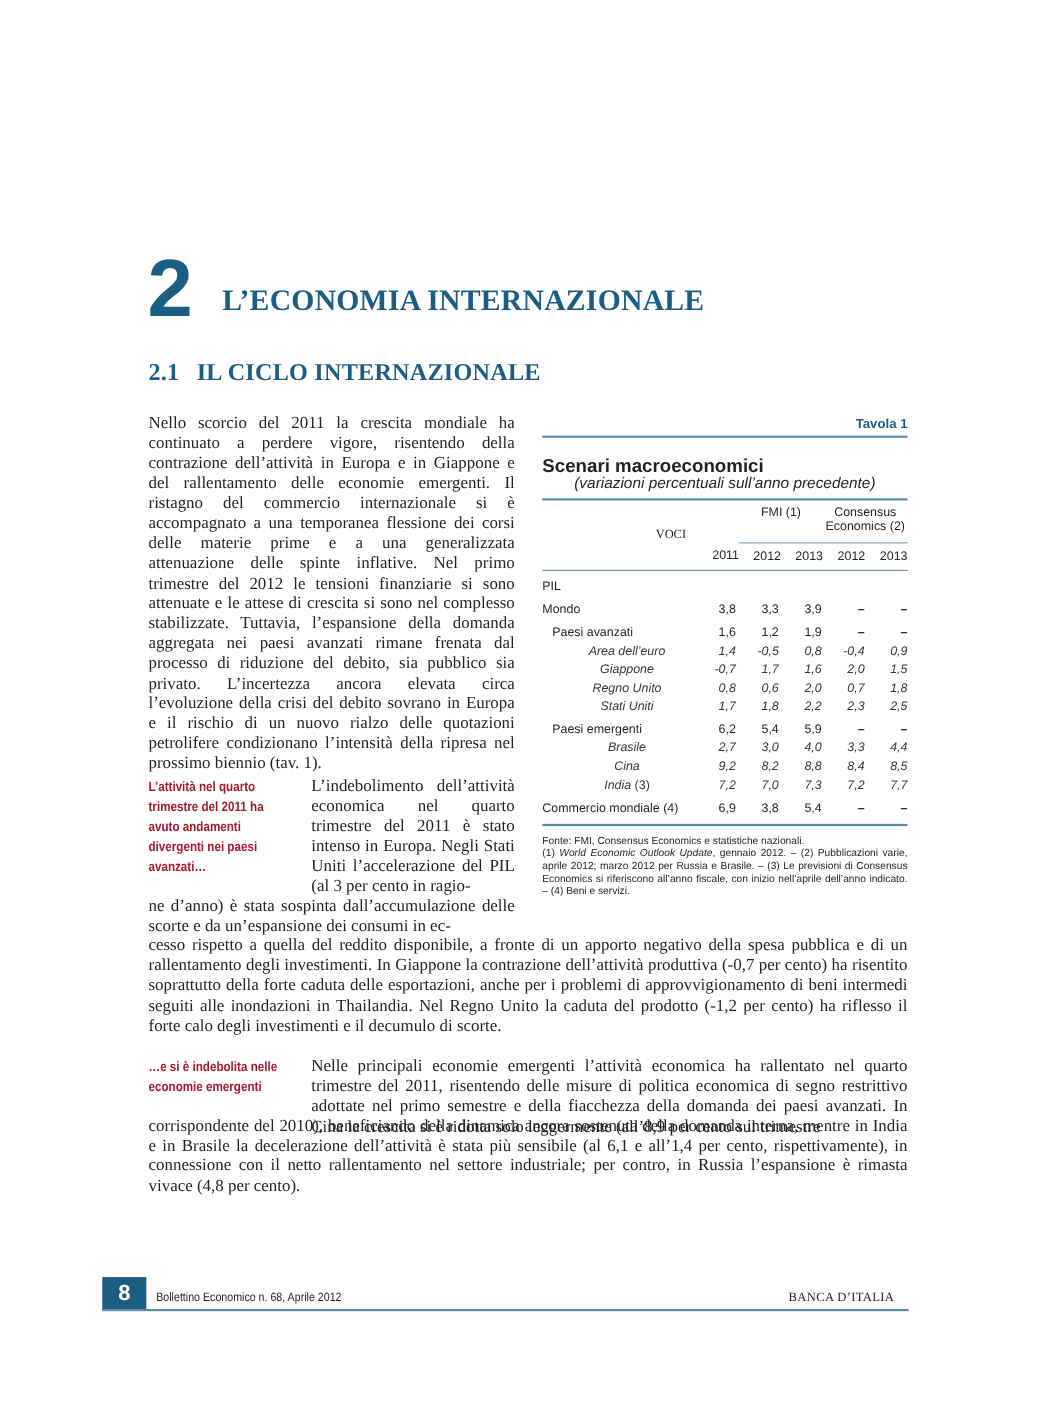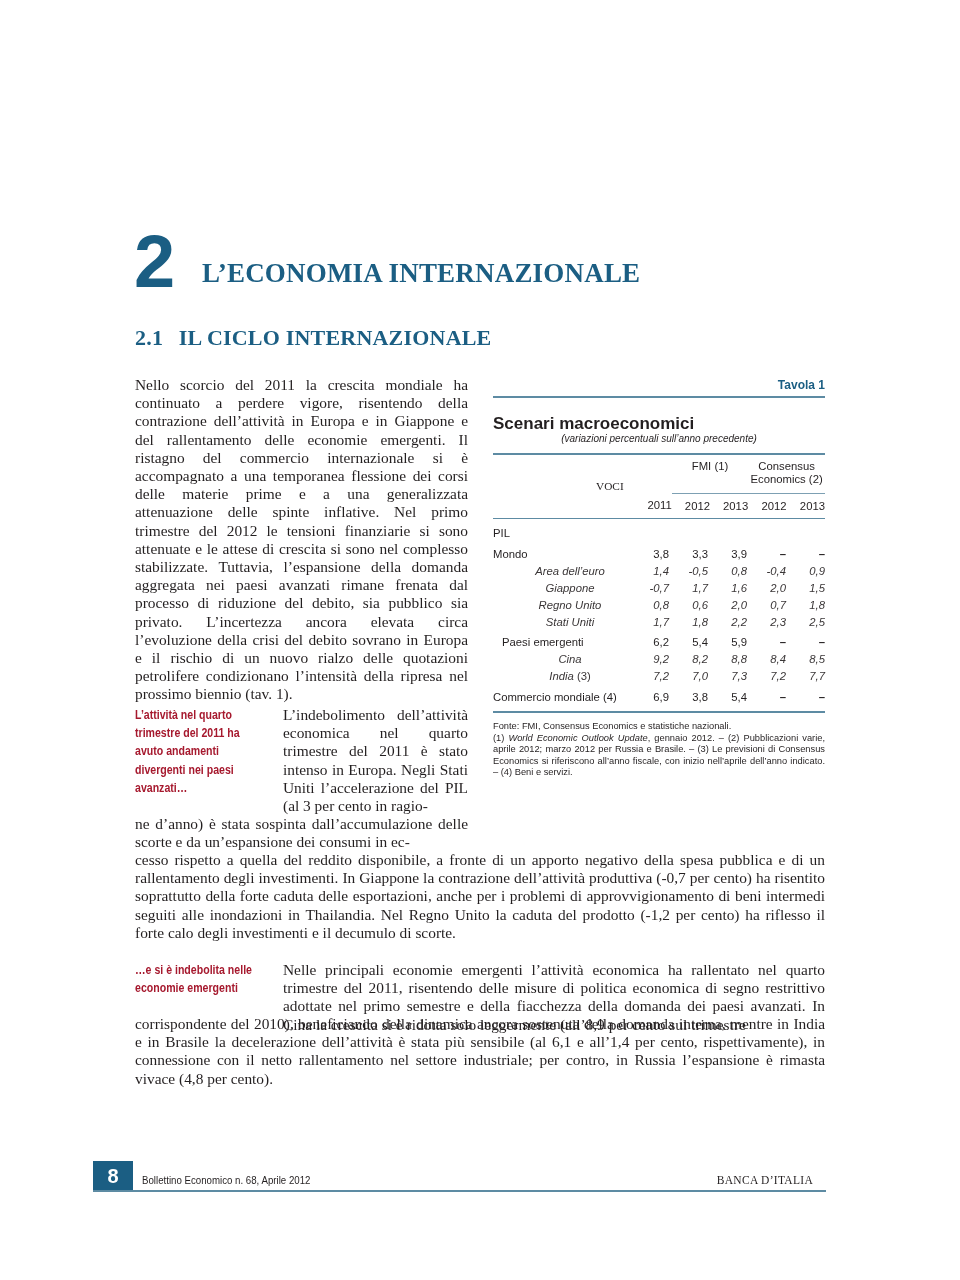--- a/index.html
+++ b/index.html
@@ -22,21 +22,21 @@
   #para-2-wide { position: absolute; left: 135px; top: 851px; width: 690px; }
 
   #para-3-indent { position: absolute; left: 283px; top: 961px; width: 542px; }
   #para-3-full { position: absolute; left: 135px; top: 1015px; width: 690px; }
 
   
   #table-box { position: absolute; left: 493px; top: 377px; width: 332px; font-family: "Liberation Sans", sans-serif; color: #231f20; }
   #table-label { text-align: right; font-size: 12px; font-weight: bold; color: #1b5e83; line-height: 16px; }
   .rule-thick { height: 2px; background: #5d8ba3; margin-top: 3px; }
   #table-title { text-align: left; font-size: 17px; font-weight: bold; margin-top: 18px; line-height: 16px; }
-  #table-subtitle { text-align: center; font-size: 10px; font-style: italic; line-height: 14px; margin-bottom: 7px; }
+  #table-subtitle { text-align: center; font-size: 14px; font-style: italic; line-height: 14px; margin-bottom: 7px; }
   table.macro { width: 100%; border-collapse: collapse; font-size: 11.3px; }
   table.macro td, table.macro th { padding: 0; font-weight: normal; }
   .hdr-row th { height: 16px; }
   .voci-cell { text-align: right; width: 137px; vertical-align: middle; font-size: 11.3px; padding-right: 10px !important; font-family: Liberation Serif, serif; }
   .group-head { text-align: center; vertical-align: top; line-height: 13px; padding-top: 5px !important; }
   .group-rule td { height: 7px; border-bottom: 1px solid #7da0b3; }
   .year-cell { text-align: right; height: 24px; vertical-align: middle; }
   .num-col { width: 39px; text-align: right; }
   .data-row td { height: 16.9px; line-height: 16.9px; }
   .label-cell { text-align: left; white-space: nowrap; }
@@ -111,20 +111,28 @@
       </tr>
     <tr class="data-row">
           <td class="label-cell lvl0" style="padding-top: 4px;"><span>Mondo</span></td>
           <td class="num-col bold-val" style="padding-top: 4px;">3,8</td>
           <td class="num-col bold-val" style="padding-top: 4px;">3,3</td>
           <td class="num-col bold-val" style="padding-top: 4px;">3,9</td>
           <td class="num-col bold-val" style="font-weight: bold; padding-top: 4px;">–</td>
           <td class="num-col bold-val" style="font-weight: bold; padding-top: 4px;">–</td>
         </tr>
         <tr class="data-row">
+          <td class="label-cell lvl1" style="padding-top: 4px;"><span>Paesi avanzati</span></td>
+          <td class="num-col bold-val" style="padding-top: 4px;">1,6</td>
+          <td class="num-col bold-val" style="padding-top: 4px;">1,2</td>
+          <td class="num-col bold-val" style="padding-top: 4px;">1,9</td>
+          <td class="num-col bold-val" style="font-weight: bold; padding-top: 4px;">–</td>
+          <td class="num-col bold-val" style="font-weight: bold; padding-top: 4px;">–</td>
+        </tr>
+        <tr class="data-row">
           <td class="label-cell lvl2"><span>Area dell’euro</span></td>
           <td class="num-col lvl2-val">1,4</td>
           <td class="num-col lvl2-val">-0,5</td>
           <td class="num-col lvl2-val">0,8</td>
           <td class="num-col lvl2-val">-0,4</td>
           <td class="num-col lvl2-val">0,9</td>
         </tr>
         <tr class="data-row">
           <td class="label-cell lvl2"><span>Giappone</span></td>
           <td class="num-col lvl2-val">-0,7</td>
@@ -151,20 +159,28 @@
         </tr>
         <tr class="data-row" style="height: 20px;">
           <td class="label-cell lvl1" style="padding-top: 4px;"><span>Paesi emergenti</span></td>
           <td class="num-col bold-val" style="padding-top: 4px;">6,2</td>
           <td class="num-col bold-val" style="padding-top: 4px;">5,4</td>
           <td class="num-col bold-val" style="padding-top: 4px;">5,9</td>
           <td class="num-col bold-val" style="font-weight: bold; padding-top: 4px;">–</td>
           <td class="num-col bold-val" style="font-weight: bold; padding-top: 4px;">–</td>
         </tr>
         <tr class="data-row">
+          <td class="label-cell lvl2"><span>Brasile</span></td>
+          <td class="num-col lvl2-val">2,7</td>
+          <td class="num-col lvl2-val">3,0</td>
+          <td class="num-col lvl2-val">4,0</td>
+          <td class="num-col lvl2-val">3,3</td>
+          <td class="num-col lvl2-val">4,4</td>
+        </tr>
+        <tr class="data-row">
           <td class="label-cell lvl2"><span>Cina</span></td>
           <td class="num-col lvl2-val">9,2</td>
           <td class="num-col lvl2-val">8,2</td>
           <td class="num-col lvl2-val">8,8</td>
           <td class="num-col lvl2-val">8,4</td>
           <td class="num-col lvl2-val">8,5</td>
         </tr>
         <tr class="data-row">
           <td class="label-cell lvl2"><span>India</span> <span class="normal-paren">(3)</span></td>
           <td class="num-col lvl2-val">7,2</td>

